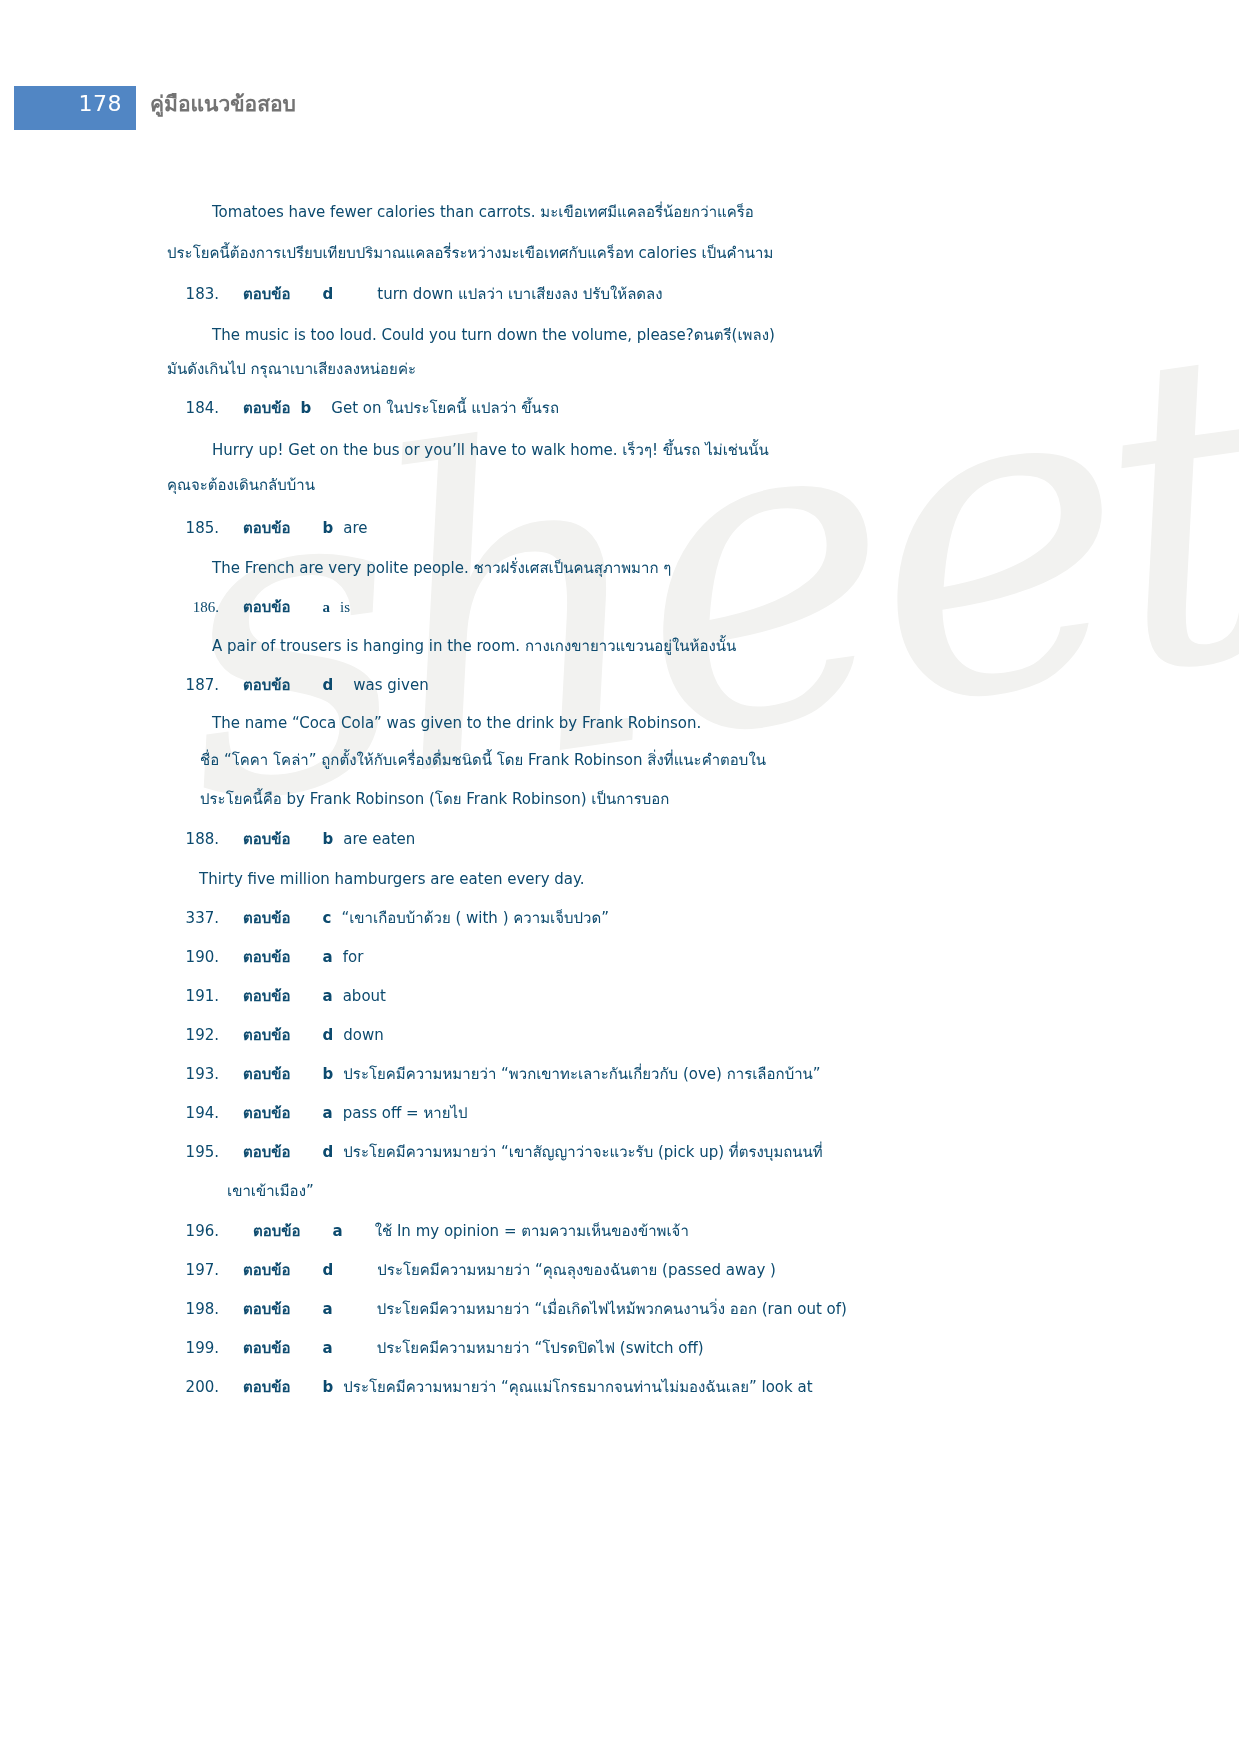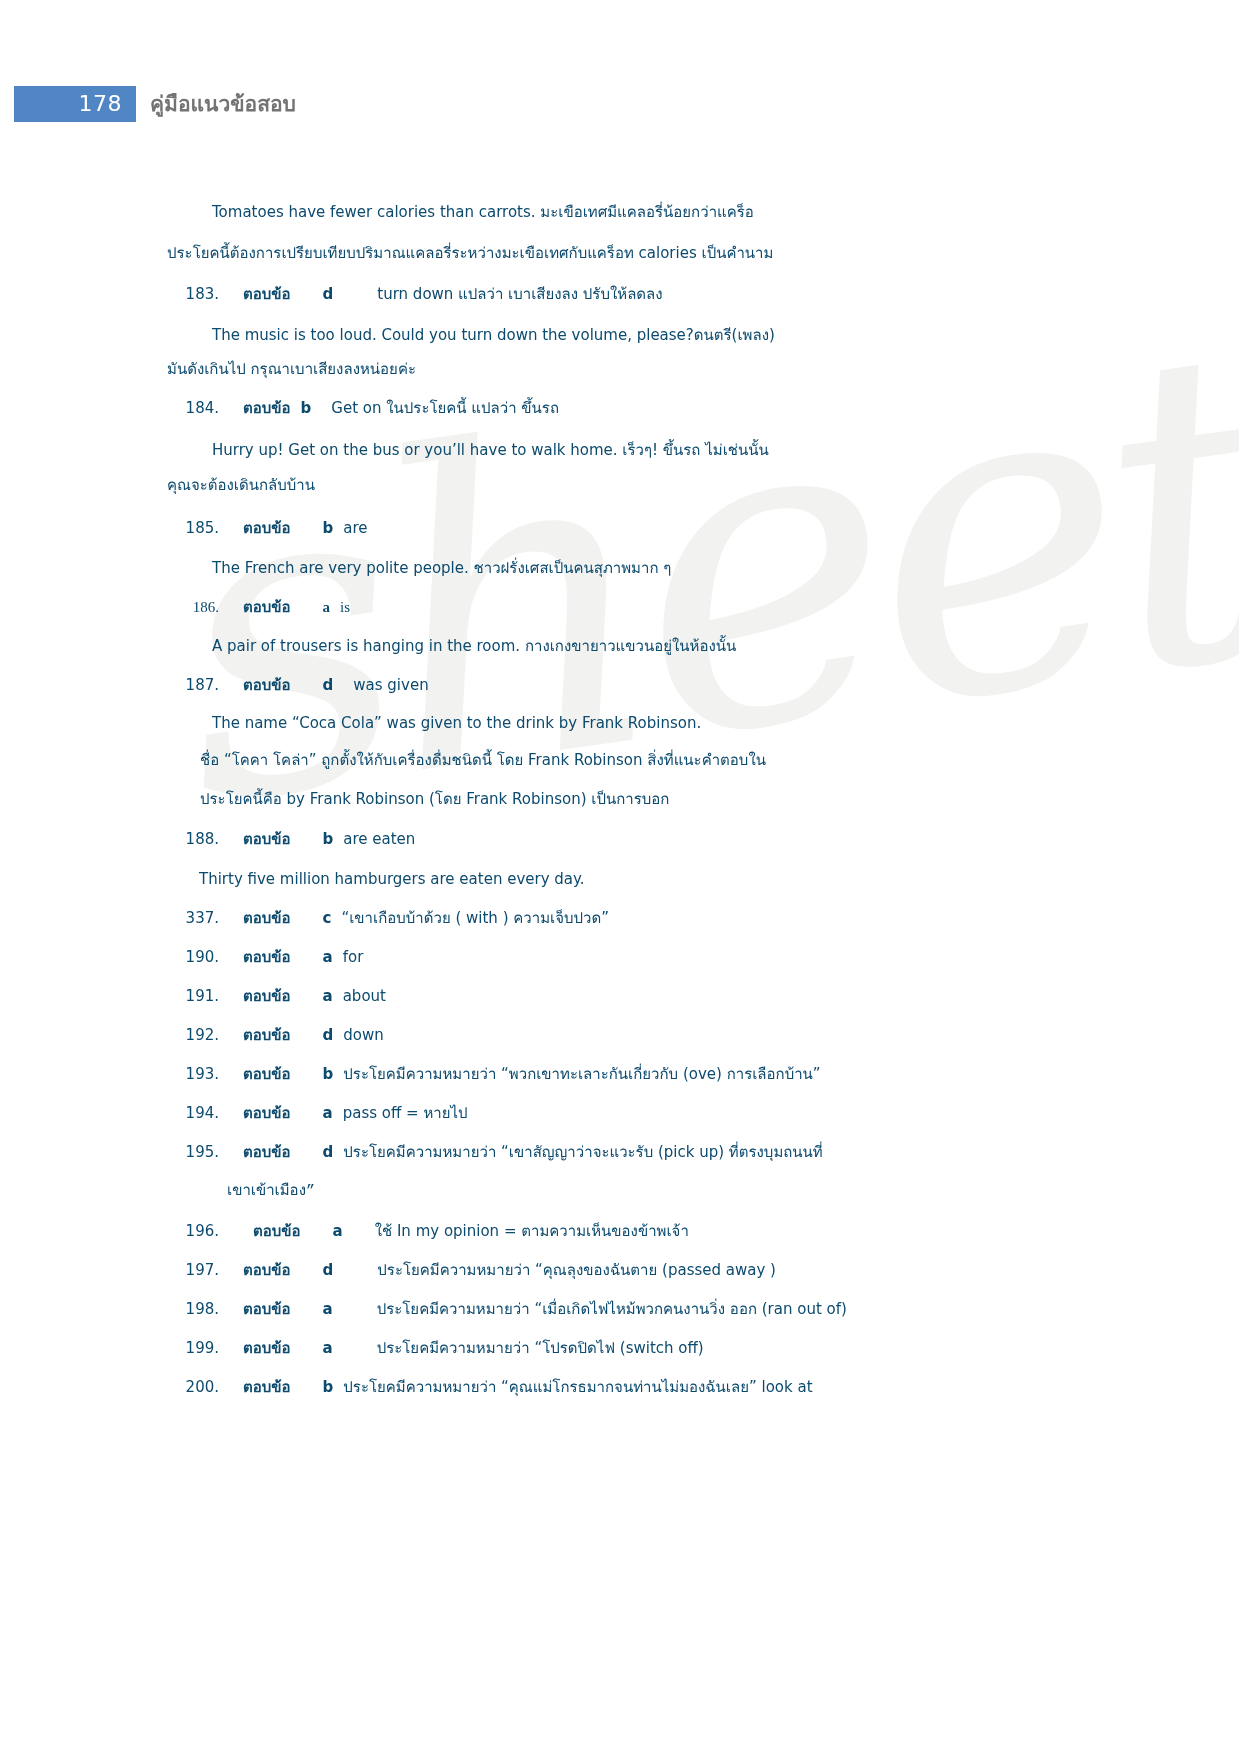--- a/index.html
+++ b/index.html
@@ -21,21 +21,21 @@
     top: 86px;
     left: 0;
     width: 100%;
     height: 36px;
   }
   .folio-box {
     position: absolute;
     left: 14px;
     top: 0;
     width: 122px;
-    height: 36px;
+    height: 44px;
     background: #5186c4;
     color: #ffffff;
     font-size: 22px;
     line-height: 36px;
     text-align: right;
     padding-right: 14px;
     box-sizing: border-box;
     letter-spacing: 0.5px;
   }
   .header-title {
@@ -154,21 +154,21 @@
 
   <div class="line" style="left:167px; top:989px;"><span class="num">191.</span><span class="sp-1"></span><span class="lbl">ตอบข้อ</span><span class="sp-3"></span><span class="ans">a</span><span class="sp-1"></span><span>about</span></div>
 
   <div class="line" style="left:167px; top:1028px;"><span class="num">192.</span><span class="sp-1"></span><span class="lbl">ตอบข้อ</span><span class="sp-3"></span><span class="ans">d</span><span class="sp-1"></span><span>down</span></div>
 
   <div class="line" style="left:167px; top:1067px;"><span class="num">193.</span><span class="sp-1"></span><span class="lbl">ตอบข้อ</span><span class="sp-3"></span><span class="ans">b</span><span class="sp-1"></span><span>ประโยคมีความหมายว่า “พวกเขาทะเลาะกันเกี่ยวกับ (ove) การเลือกบ้าน”</span></div>
 
   <div class="line" style="left:167px; top:1106px;"><span class="num">194.</span><span class="sp-1"></span><span class="lbl">ตอบข้อ</span><span class="sp-3"></span><span class="ans">a</span><span class="sp-1"></span><span>pass off = หายไป</span></div>
 
   <div class="line" style="left:167px; top:1145px;"><span class="num">195.</span><span class="sp-1"></span><span class="lbl">ตอบข้อ</span><span class="sp-3"></span><span class="ans">d</span><span class="sp-1"></span><span>ประโยคมีความหมายว่า “เขาสัญญาว่าจะแวะรับ  (pick up) ที่ตรงบุมถนนที่</span></div>
-  <div class="line" style="left:227px; top:1184px;font-family:Liberation Mono, monospace;">เขาเข้าเมือง”</div>
+  <div class="line" style="left:227px; top:1184px;">เขาเข้าเมือง”</div>
 
   <div class="line" style="left:167px; top:1224px;"><span class="num">196.</span><span class="sp-2"></span><span class="lbl">ตอบข้อ</span><span class="sp-3"></span><span class="ans">a</span><span class="sp-3"></span><span>ใช้ In my opinion = ตามความเห็นของข้าพเจ้า</span></div>
 
   <div class="line" style="left:167px; top:1263px;"><span class="num">197.</span><span class="sp-1"></span><span class="lbl">ตอบข้อ</span><span class="sp-3"></span><span class="ans">d</span><span class="sp-4"></span><span>ประโยคมีความหมายว่า “คุณลุงของฉันตาย (passed away )</span></div>
 
   <div class="line" style="left:167px; top:1302px;"><span class="num">198.</span><span class="sp-1"></span><span class="lbl">ตอบข้อ</span><span class="sp-3"></span><span class="ans">a</span><span class="sp-4"></span><span>ประโยคมีความหมายว่า “เมื่อเกิดไฟไหม้พวกคนงานวิ่ง ออก (ran out of)</span></div>
 
   <div class="line" style="left:167px; top:1341px;"><span class="num">199.</span><span class="sp-1"></span><span class="lbl">ตอบข้อ</span><span class="sp-3"></span><span class="ans">a</span><span class="sp-4"></span><span>ประโยคมีความหมายว่า “โปรดปิดไฟ (switch off)</span></div>
 
   <div class="line" style="left:167px; top:1380px;"><span class="num">200.</span><span class="sp-1"></span><span class="lbl">ตอบข้อ</span><span class="sp-3"></span><span class="ans">b</span><span class="sp-1"></span><span>ประโยคมีความหมายว่า “คุณแม่โกรธมากจนท่านไม่มองฉันเลย”   look at</span></div>

